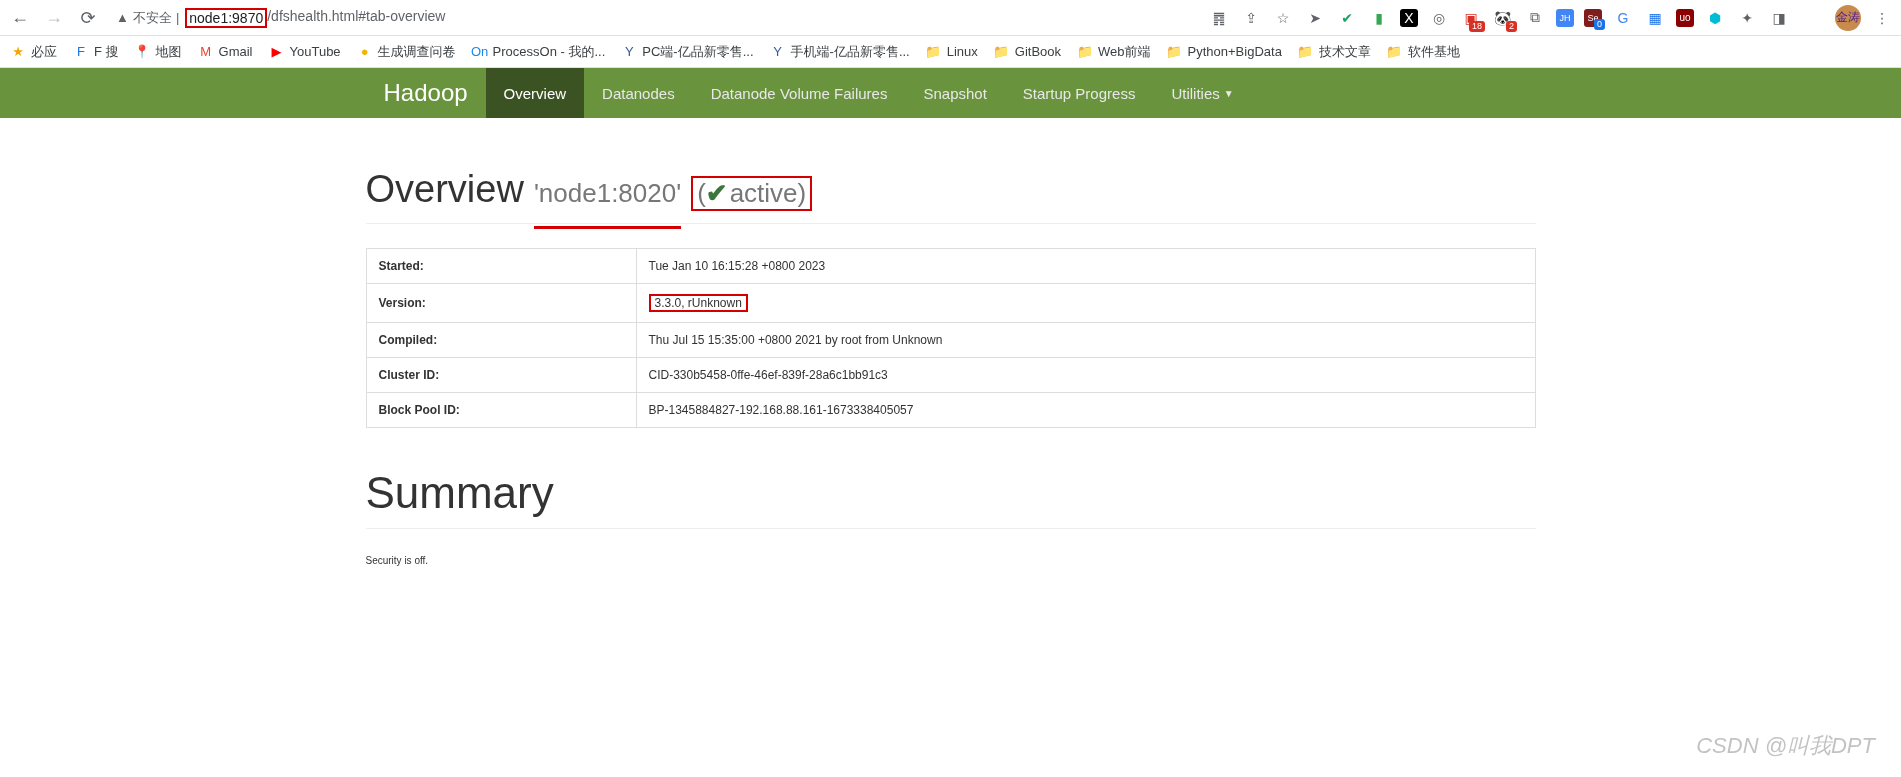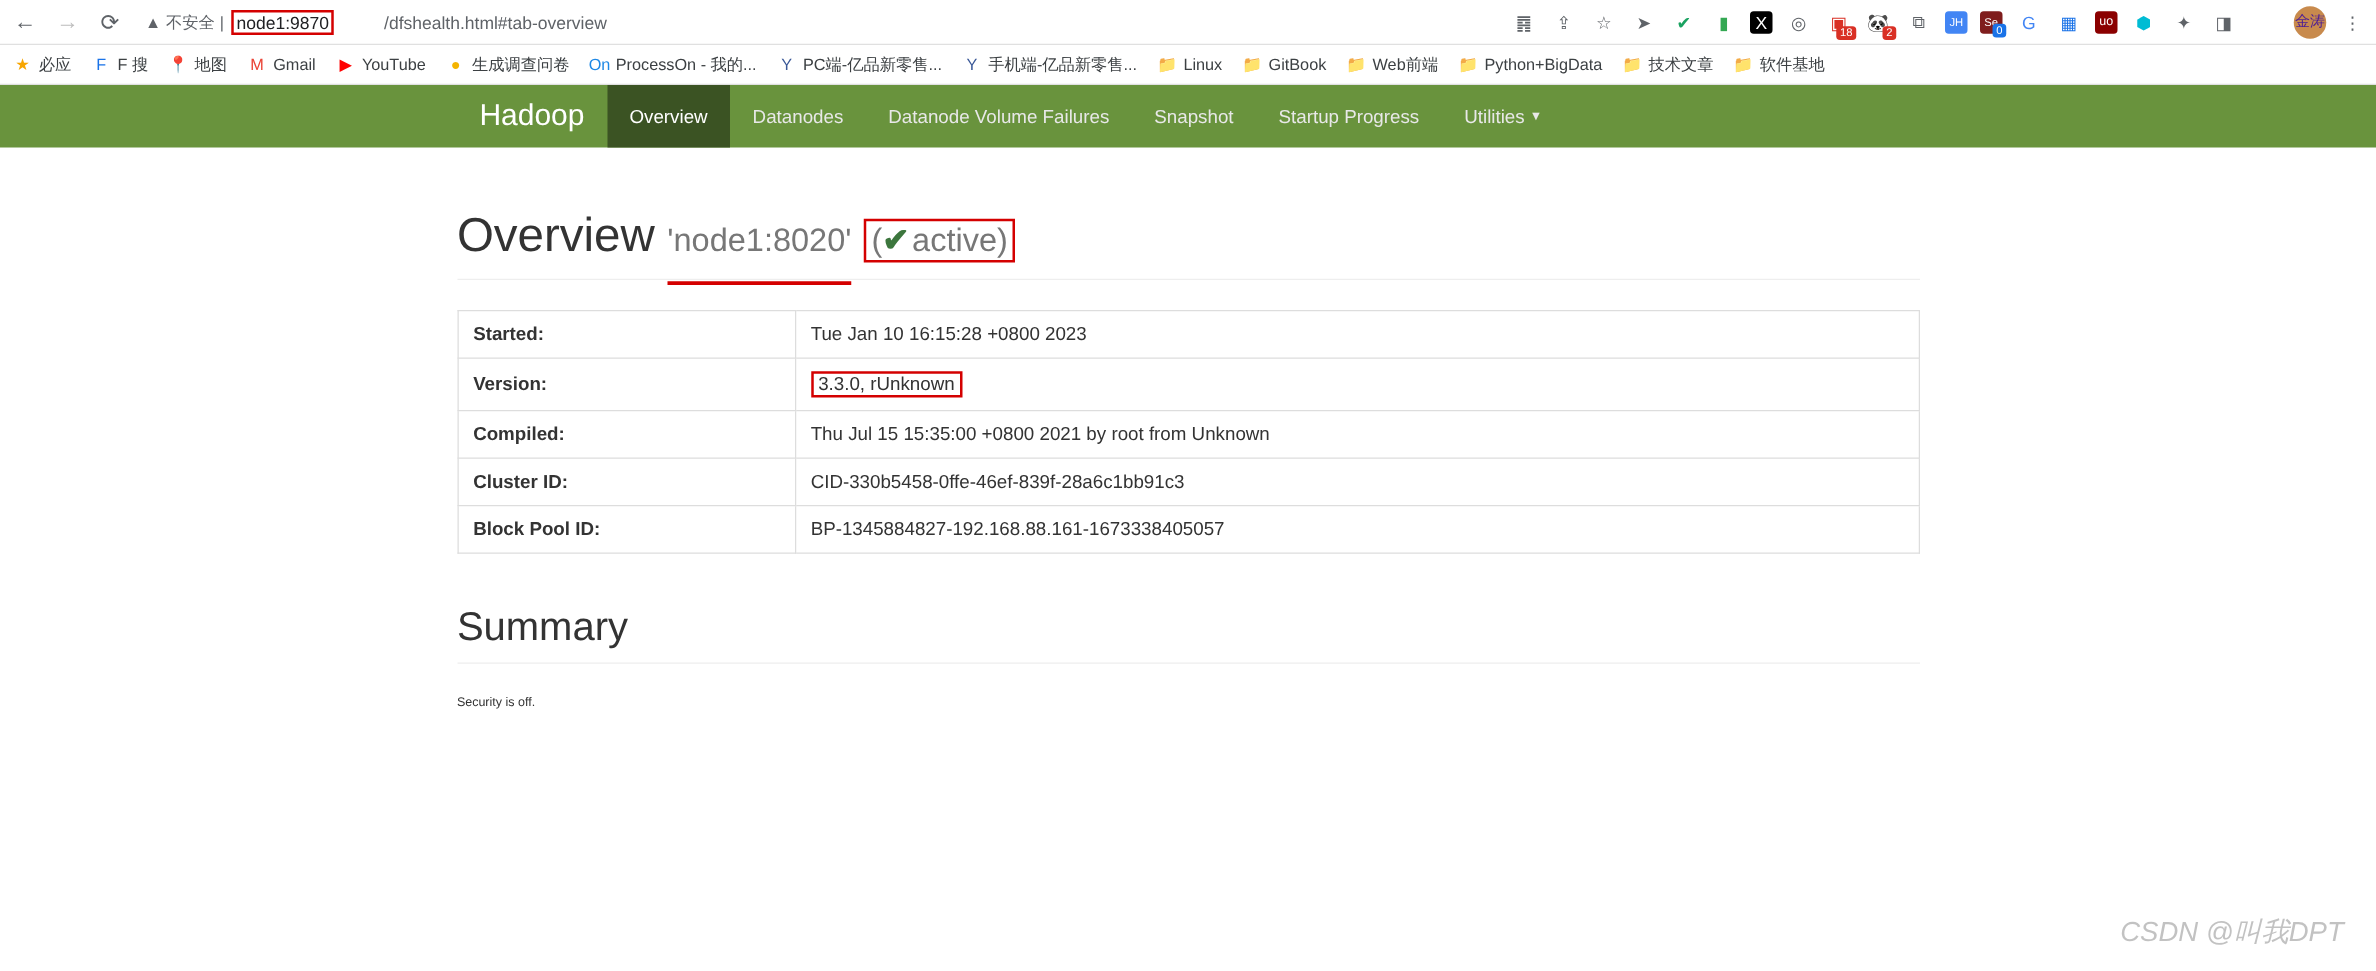--- a/index.html
+++ b/index.html
@@ -4,21 +4,21 @@
 <style>
 * { margin: 0; padding: 0; box-sizing: border-box; }
 body { font-family: "Segoe UI", Arial, sans-serif; font-size: 14px; color: #333; background: #fff; width: 1901px; }
 
 
 .browser-bar { height: 36px; display: flex; align-items: center; padding: 0 8px; gap: 10px; border-bottom: 1px solid #e0e0e0; background: #fff; }
 .nav-btn { width: 24px; height: 24px; display: flex; align-items: center; justify-content: center; color: #5f6368; cursor: pointer; font-size: 18px; }
 .nav-btn.disabled { color: #bdbdbd; }
 .url-wrap { flex: 0 0 auto; display: flex; align-items: center; gap: 6px; margin-left: 6px; }
 .security { color: #5f6368; font-size: 13px; display: flex; align-items: center; gap: 4px; }
-.url-box { display: flex; align-items: center; font-size: 14px; color: #202124; gap: 40px; }
+.url-box { display: flex; font-size: 14px; color: #202124; }
 .url-highlight { border: 2px solid #d40000; padding: 0 2px; }
 .url-rest { color: #5f6368; }
 .right-icons { margin-left: auto; display: flex; align-items: center; gap: 10px; }
 .ext-icon { width: 22px; height: 22px; display: flex; align-items: center; justify-content: center; font-size: 14px; color: #5f6368; position: relative; }
 .ext-badge { position: absolute; bottom: -3px; right: -3px; background: #d93025; color: #fff; font-size: 9px; padding: 0 3px; border-radius: 3px; line-height: 11px; }
 .avatar { width: 26px; height: 26px; border-radius: 50%; background: #c88a4d; color: #4c1d95; display: flex; align-items: center; justify-content: center; font-size: 12px; margin-left: 35px; }
 
 
 .bookmark-bar { height: 32px; display: flex; align-items: center; padding: 0 10px; gap: 16px; border-bottom: 1px solid #e0e0e0; background: #fff; font-size: 13px; color: #3c4043; }
 .bookmark { display: flex; align-items: center; gap: 5px; cursor: pointer; white-space: nowrap; }
@@ -35,26 +35,26 @@
 
 
 .content { width: 1170px; margin: 0 auto; padding: 50px 0 30px; }
 .page-title { font-size: 38px; font-weight: 400; color: #333; padding-bottom: 12px; border-bottom: 1px solid #eee; margin-bottom: 24px; display: flex; align-items: baseline; gap: 10px; }
 .host-sub { font-size: 26px; color: #777; position: relative; }
 .host-underline { border-bottom: 3px solid #d40000; padding-bottom: 18px; }
 .status-wrap { font-size: 26px; color: #777; border: 2px solid #d40000; padding: 0 4px; display: inline-flex; align-items: center; }
 .check-icon { color: #3c763d; font-weight: bold; margin-right: 2px; }
 
 .info-table { width: 100%; border-collapse: collapse; border: 1px solid #ddd; margin-bottom: 40px; }
-.info-table th, .info-table td { border: 1px solid #ddd; padding: 10px 12px; text-align: left; font-size: 15px; }
+.info-table th, .info-table td { border: 1px solid #ddd; padding: 10px 12px; text-align: left; font-size: 12px; }
 .info-table th { width: 270px; font-weight: 700; color: #333; }
 .info-table td { color: #333; }
 .version-box { border: 2px solid #d40000; padding: 0 4px; display: inline-block; }
 
-.summary-title { font-size: 32px; font-weight: 400; color: #333; padding-bottom: 10px; border-bottom: 1px solid #eee; margin-bottom: 26px; }
+.summary-title { font-size: 44px; font-weight: 400; color: #333; padding-bottom: 10px; border-bottom: 1px solid #eee; margin-bottom: 26px; }
 .summary-line { font-size: 10px; color: #333; margin-bottom: 16px; }
 .safemode-line { display: flex; align-items: center; gap: 14px; }
 .safemode-box { border: 2px solid #d40000; padding: 2px 4px; font-size: 15px; display: inline-block; }
 .annotation { color: #d40000; font-size: 15px; }
 
 .watermark { position: fixed; bottom: 16px; right: 26px; color: rgba(120,120,120,0.45); font-size: 22px; font-style: italic; pointer-events: none; }
 </style>
 </head>
 <body>
 

